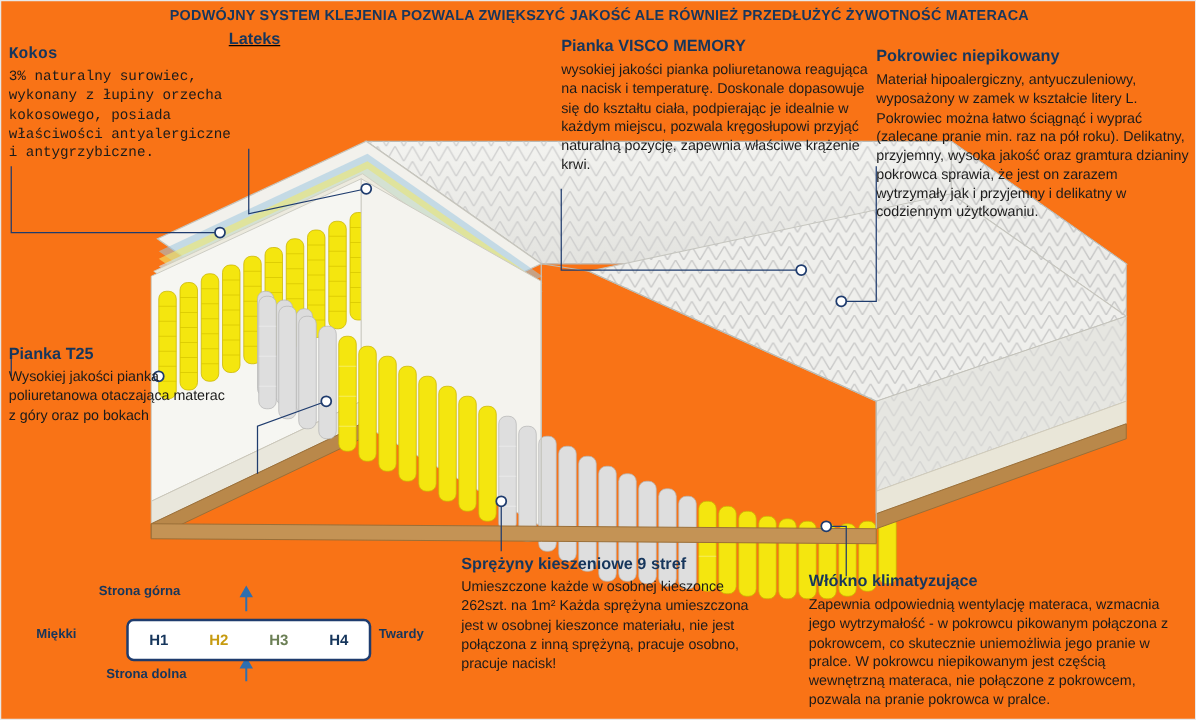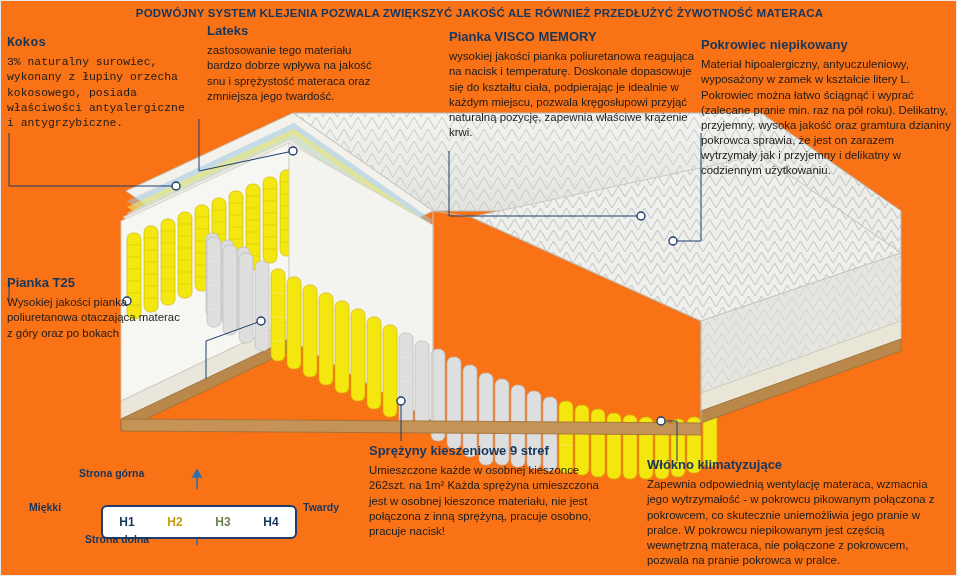--- a/index.html
+++ b/index.html
@@ -83,21 +83,21 @@
   }
   .scale-label {
     position: absolute;
     font-size: 10.5px;
     color: #16365c;
     font-weight: bold;
   }
   .scale-box {
     position: absolute;
     left: 72px;
-    top: 38px;
+    top: 28px;
     width: 192px;
     height: 30px;
     border: 2px solid #1f3c6e;
     border-radius: 6px;
     background: #ffffff;
     display: flex;
     align-items: center;
   }
   .scale-cell {
     flex: 1 1 0;
@@ -309,23 +309,22 @@
       <circle cx="660" cy="420" r="4"></circle>
       <circle cx="126" cy="300" r="4"></circle>
     </g>
   </svg>
 
   <div class="callout" style="left:6px; top:34px; width:186px;font-family:Liberation Mono, monospace;">
     <p class="title">Kokos</p>
     <p class="body">3% naturalny surowiec, wykonany z łupiny orzecha kokosowego, posiada właściwości antyalergiczne i antygrzybiczne.</p>
   </div>
 
-  <div class="callout" style="left:206px; top:22px; width:180px;">
+  <div class="callout" style="left:182px; top:22px; width:180px;text-decoration:underline;">
     <p class="title">Lateks</p>
-    <p class="body">zastosowanie tego materiału bardzo dobrze wpływa na jakość snu i sprężystość materaca oraz zmniejsza jego twardość.</p>
   </div>
 
   <div class="callout" style="left:700px; top:36px; width:250px;">
     <p class="title">Pokrowiec niepikowany</p>
     <p class="body">Materiał hipoalergiczny, antyuczuleniowy, wyposażony w zamek w kształcie litery L. Pokrowiec można łatwo ściągnąć i wyprać (zalecane pranie min. raz na pół roku). Delikatny, przyjemny, wysoka jakość oraz gramtura dzianiny pokrowca sprawia, że jest on zarazem wytrzymały jak i przyjemny i delikatny w codziennym użytkowaniu.</p>
   </div>
 
   <div class="callout" style="left:448px; top:28px; width:250px;">
     <p class="title">Pianka VISCO MEMORY</p>
     <p class="body">wysokiej jakości pianka poliuretanowa reagująca na nacisk i temperaturę. Doskonale dopasowuje się do kształtu ciała, podpierając je idealnie w każdym miejscu, pozwala kręgosłupowi przyjąć naturalną pozycję, zapewnia właściwe krążenie krwi.</p>

